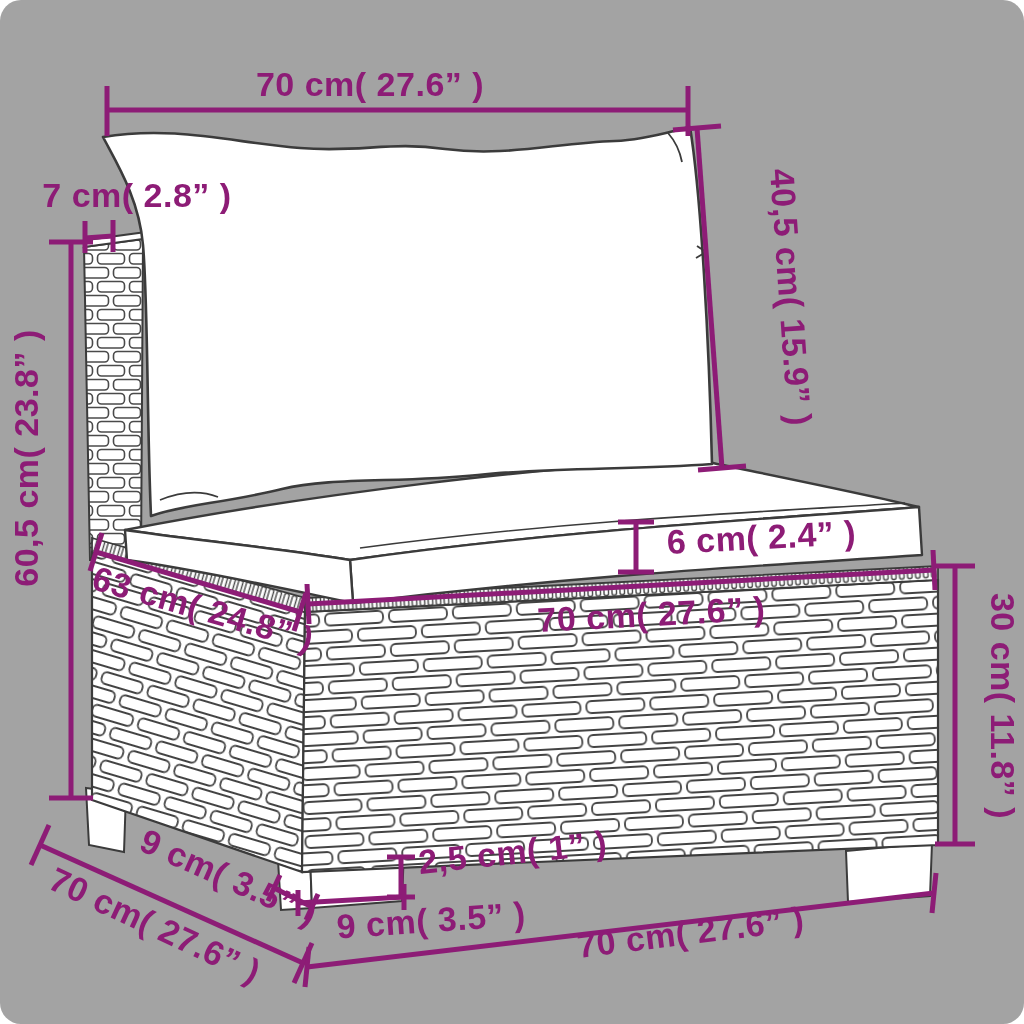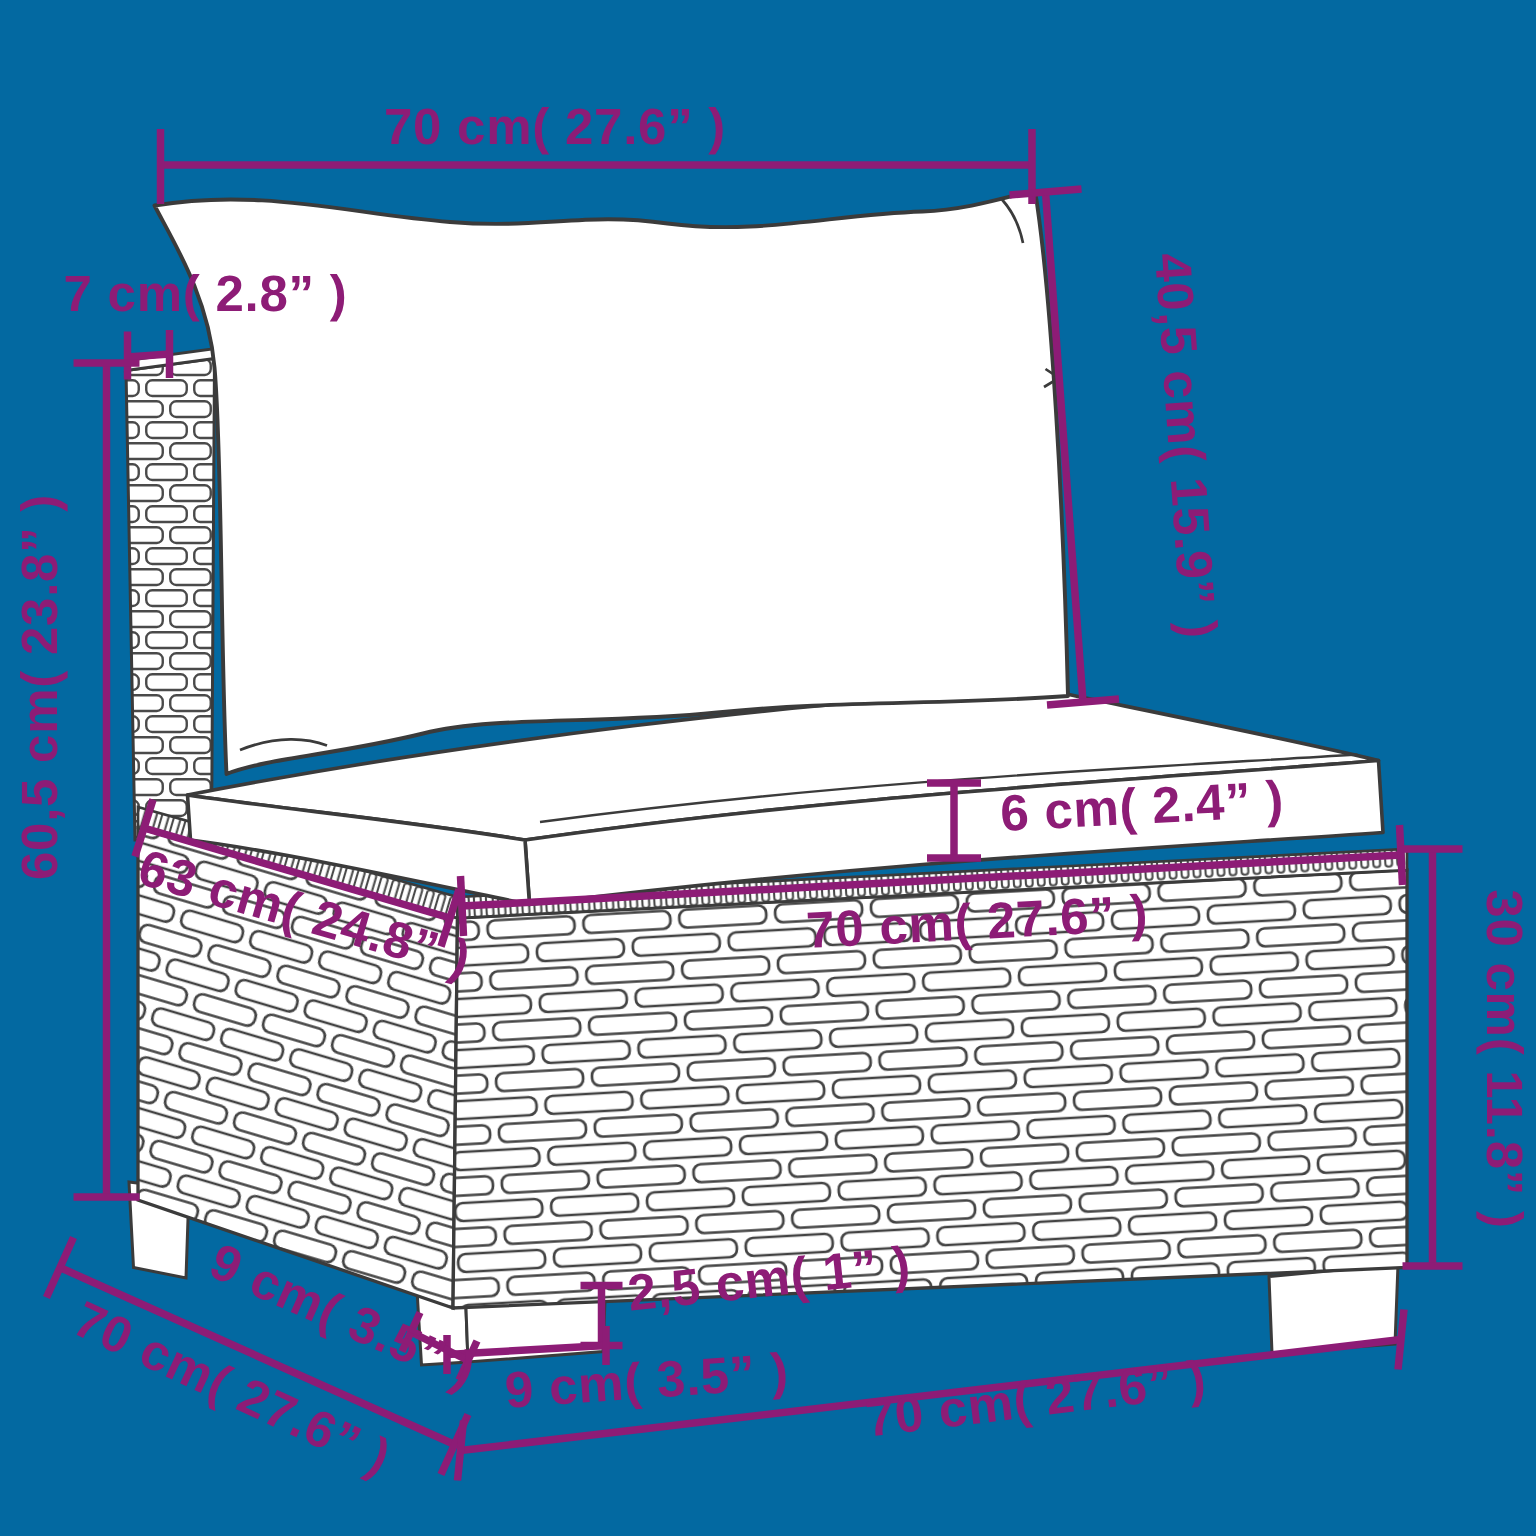--- a/index.html
+++ b/index.html
@@ -1,16 +1,16 @@
 <!DOCTYPE html>
 <html><head>
 <meta charset="utf-8">
 <style>
   html,body{margin:0;padding:0;background:#ffffff;}
-  .stage{width:1024px;height:1024px;position:relative;background:#0369a1;overflow:hidden;}
+  .stage{width:1024px;height:1024px;position:relative;background:#a3a3a3;overflow:hidden;border-radius:21px;}
   svg{display:block;}
   .dim-label{
     font-family:"Liberation Sans","DejaVu Sans",sans-serif;
     font-weight:bold;
     font-size:34px;
     fill:#8d1c76;
     letter-spacing:0.5px;
   }
   .dim-stroke{stroke:#8d1c76;stroke-width:5;fill:none;}
   .art{stroke:#3b3b3b;fill:#ffffff;}

